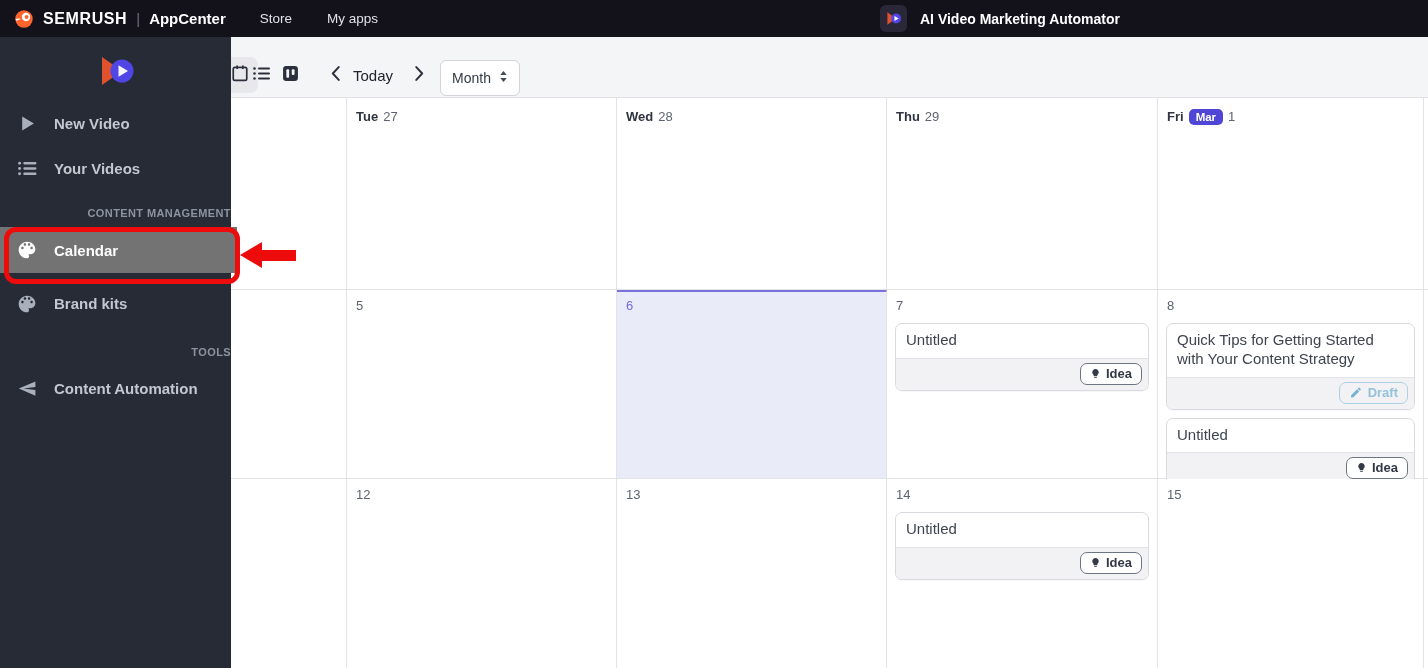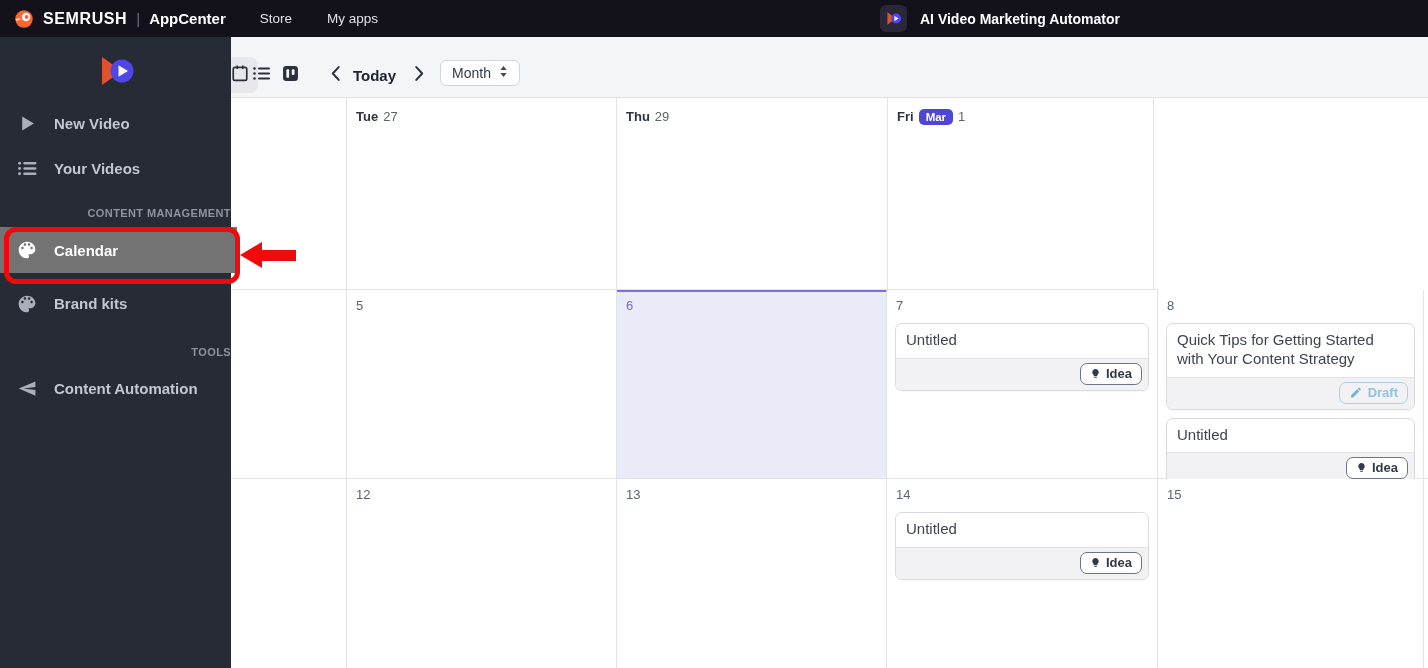--- a/index.html
+++ b/index.html
@@ -37,23 +37,23 @@
   
   .main { position:absolute; left:231px; top:37px; width:1197px; height:631px;
     background:#f4f5f7; }
   .tb-btn { position:absolute; display:flex; align-items:center; justify-content:center;
     cursor:pointer; }
   .tb-view-active { left:-9px; top:20px; width:36px; height:36px; background:#e7e7ec; border-radius:8px; }
   .tb-list { left:17px; top:24px; width:28px; height:28px; }
   .tb-board { left:45px; top:24px; width:28px; height:28px; }
   .tb-prev { left:92px; top:26px; width:24px; height:24px; }
   .tb-today { left:116px; top:25px; height:26px; padding:0 6px; color:#20242e;
-    font-size:15px; font-weight:700; }
+    font-size:15px; font-weight:400; }
   .tb-next { left:176px; top:26px; width:24px; height:24px; }
-  .tb-month { left:209px; top:23px; width:80px; height:26px; background:#fff;
+  .tb-month { left:209px; top:23px; width:80px; height:36px; background:#fff;
     border:1px solid #d4d4da; border-radius:6px; display:flex; align-items:center;
     justify-content:center; gap:8px; font-size:14px; color:#333a46; }
 
   
   .cal { position:absolute; left:0; top:60px; width:1197px; background:#fff;
     border-top:1px solid #e2e2e6; }
   .cal-row { display:flex; }
   .cal-cell { border-right:1px solid #e3e3e7; border-bottom:1px solid #e3e3e7;
     position:relative; background:#fff; }
   .r1 .cal-cell { height:192px; } .r2 .cal-cell { height:189px; }
@@ -253,20 +253,26 @@
   <div class="cal">
 
     <div class="cal-row r1">
       <div class="cal-cell c1"></div>
       <div class="cal-cell c2">
         <div class="day-label">
           <span class="day-name">Tue</span>
           <span>27</span>
         </div>
       </div>
+      <div class="cal-cell c3">
+        <div class="day-label">
+          <span class="day-name">Wed</span>
+          <span>28</span>
+        </div>
+      </div>
       <div class="cal-cell c4">
         <div class="day-label">
           <span class="day-name">Thu</span>
           <span>29</span>
         </div>
       </div>
       <div class="cal-cell c5">
         <div class="day-label">
           <span class="day-name">Fri</span>
           <span class="month-badge">Mar</span>

